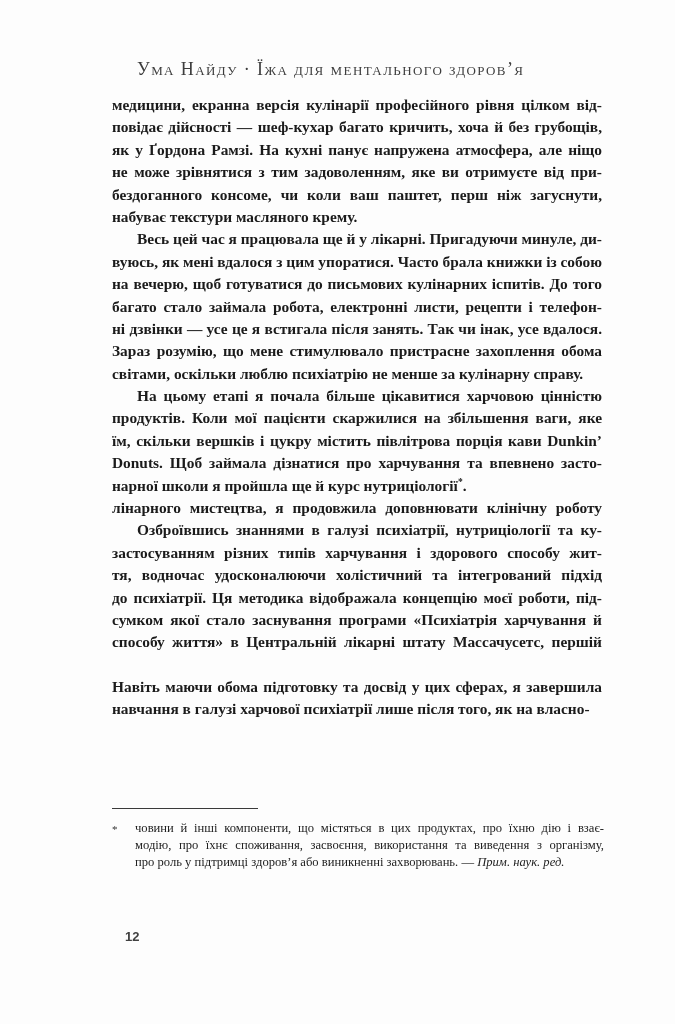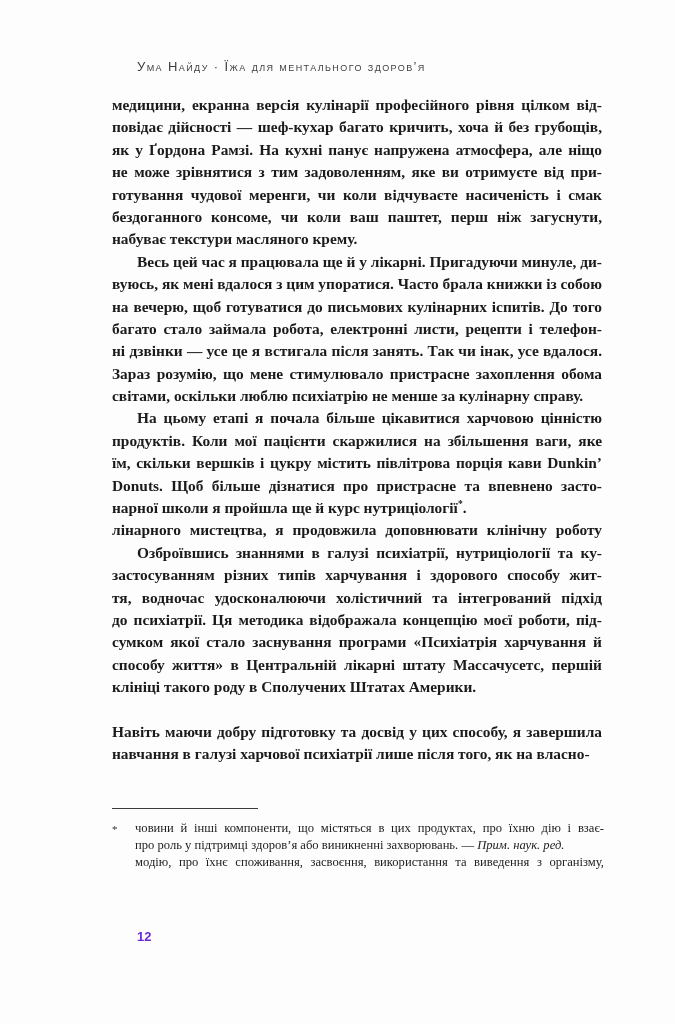--- a/index.html
+++ b/index.html
@@ -13,23 +13,23 @@
     background: #fdfdfd;
     overflow: hidden;
     font-family: "Liberation Serif", serif;
     color: #1b1b1b;
   }
 
   .running-header {
     position: absolute;
     top: 59px;
     left: 137px;
-    font-family: Liberation Sans, sans-serif;
+    font-family: Liberation Serif, serif;
     font-variant: small-caps;
-    font-size: 13px;
+    font-size: 18px;
     letter-spacing: 1.4px;
     color: #3d3d3d;
     white-space: nowrap;
   }
 
   .body-text {
     position: absolute;
     top: 94px;
     left: 112px;
     width: 490px;
@@ -92,83 +92,81 @@
     overflow: hidden;
     text-align: justify;
     text-align-last: justify;
   }
   .fn-line.fn-last { text-align-last: left; }
   .fn-italic { font-style: italic; }
 
   .page-number {
     position: absolute;
     top: 929px;
-    left: 137px;
+    left: 125px;
     font-family: "Liberation Sans", sans-serif;
     font-size: 13px;
     font-weight: bold;
-    color: #6d28d9;
+    color: #404040;
   }
 </style>
 </head>
 <body>
 
 <div class="page">
 
   <div class="running-header">Ума Найду · Їжа для ментального здоров’я</div>
 
   <div class="body-text" id="body-text">
       <div class="paragraph">
         <div class="line">медицини, екранна версія кулінарії професійного рівня цілком від-</div>
         <div class="line">повідає дійсності — шеф-кухар багато кричить, хоча й без грубощів,</div>
         <div class="line">як у Ґордона Рамзі. На кухні панує напружена атмосфера, але ніщо</div>
         <div class="line">не може зрівнятися з тим задоволенням, яке ви отримуєте від при-</div>
-        <div class="line">готування чудової меренги, чи коли відчуваєте насиченість і смак</div>
         <div class="line">бездоганного консоме, чи коли ваш паштет, перш ніж загуснути,</div>
         <div class="line para-end">набуває текстури масляного крему.</div>
       </div>
       <div class="paragraph">
         <div class="line indented">Весь цей час я працювала ще й у лікарні. Пригадуючи минуле, ди-</div>
         <div class="line">вуюсь, як мені вдалося з цим упоратися. Часто брала книжки із собою</div>
         <div class="line">на вечерю, щоб готуватися до письмових кулінарних іспитів. До того ж</div>
         <div class="line">багато стало займала робота, електронні листи, рецепти і телефон-</div>
         <div class="line">ні дзвінки — усе це я встигала після занять. Так чи інак, усе вдалося.</div>
         <div class="line">Зараз розумію, що мене стимулювало пристрасне захоплення обома</div>
         <div class="line para-end">світами, оскільки люблю психіатрію не менше за кулінарну справу.</div>
       </div>
       <div class="paragraph">
         <div class="line indented">На цьому етапі я почала більше цікавитися харчовою цінністю</div>
         <div class="line">продуктів. Коли мої пацієнти скаржилися на збільшення ваги, яке</div>
         <div class="line">їм, скільки вершків і цукру містить півлітрова порція кави Dunkin’</div>
-        <div class="line">Donuts. Щоб більше дізнатися про пристрасне та впевнено засто-</div>
+        <div class="line">Donuts. Щоб займала дізнатися про харчування та впевнено засто-</div>
         <div class="line para-end">нарної школи я пройшла ще й курс нутриціології<span class="fn-ref">*</span>.</div>
       </div>
       <div class="paragraph">
         <div class="line">лінарного мистецтва, я продовжила доповнювати клінічну роботу</div>
         <div class="line indented">Озброївшись знаннями в галузі психіатрії, нутриціології та ку-</div>
         <div class="line">застосуванням різних типів харчування і здорового способу жит-</div>
         <div class="line">тя, водночас удосконалюючи холістичний та інтегрований підхід</div>
         <div class="line">до психіатрії. Ця методика відображала концепцію моєї роботи, під-</div>
         <div class="line">сумком якої стало заснування програми «Психіатрія харчування й</div>
         <div class="line">способу життя» в Центральній лікарні штату Массачусетс, першій</div>
-        <div class="line para-end">клініці такого роду в Сполучених Штатах Америки.</div>
       </div>
       <div class="paragraph gap-before">
-        <div class="line">Навіть маючи добру підготовку та досвід у цих способу, я завершила</div>
+        <div class="line">Навіть маючи обома підготовку та досвід у цих сферах, я завершила</div>
         <div class="line para-end">навчання в галузі харчової психіатрії лише після того, як на власно-</div>
       </div>
     </div>
 
   <div class="footnote-block">
     <div class="footnote-rule"></div>
     <div class="footnote">
       <div class="fn-marker">*</div>
       <div class="fn-lines" id="fn-lines">
           <div class="fn-line">човини й інші компоненти, що містяться в цих продуктах, про їхню дію і взає-</div>
+          <div class="fn-line">модію, про їхнє споживання, засвоєння, використання та виведення з організму,</div>
           <div class="fn-line fn-last">про роль у підтримці здоров’я або виникненні захворювань. — <span class="fn-italic">Прим. наук. ред.</span></div>
-          <div class="fn-line">модію, про їхнє споживання, засвоєння, використання та виведення з організму,</div>
         </div>
     </div>
   </div>
 
   <div class="page-number">12</div>
 
 </div>
 
 </body></html>

